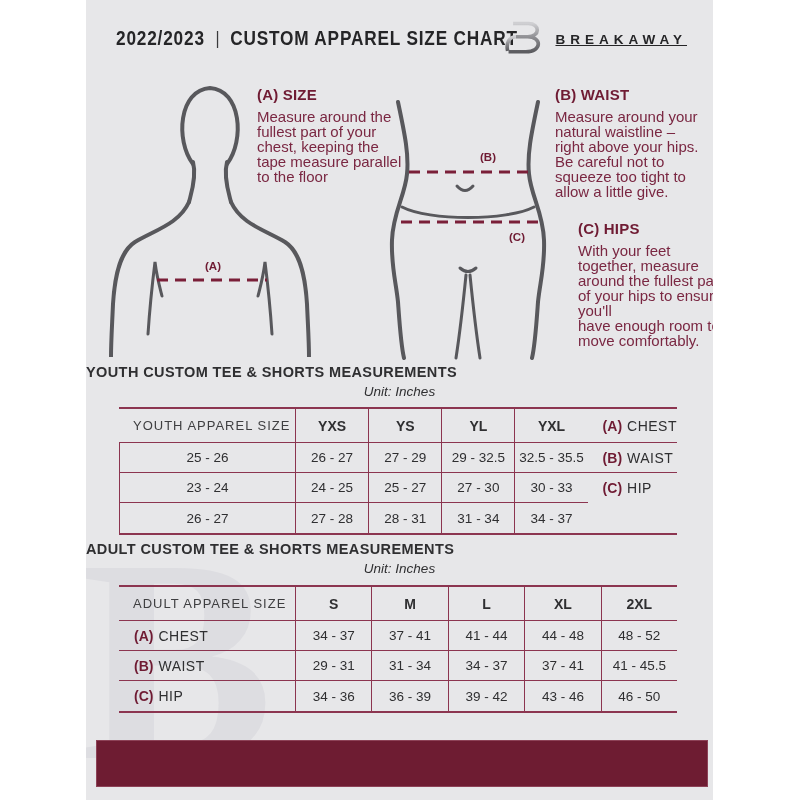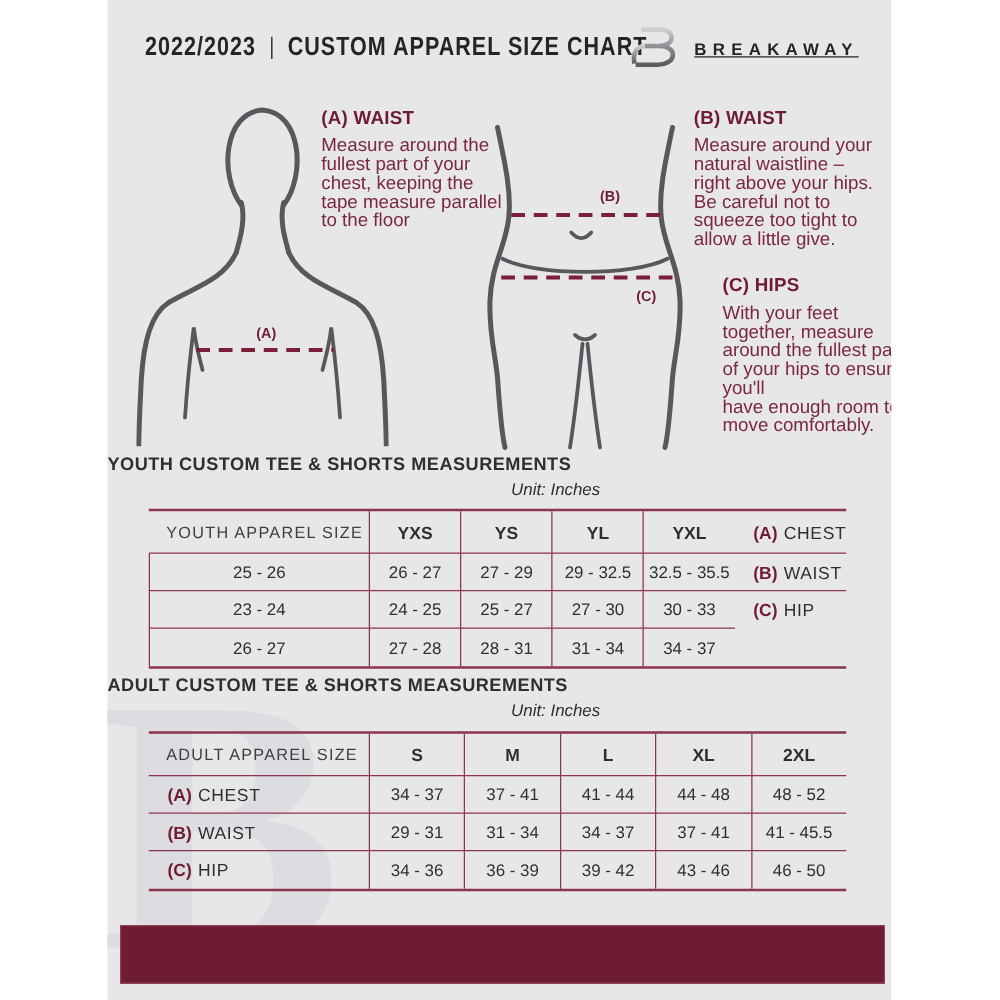--- a/index.html
+++ b/index.html
@@ -45,21 +45,21 @@
     margin-top:6px;font-size:15px;line-height:15px;
     color:var(--maroon-soft);white-space:pre-line;
   }
   
   .sec-title{
     position:absolute;left:0;width:627px;
     font-size:14.5px;font-weight:bold;letter-spacing:.4px;color:var(--dark);
   }
   .sec-unit{
     position:absolute;left:0;width:627px;text-align:center;
-    font-size:13.5px;font-style:italic;color:var(--dark);padding-left:45px;
+    font-size:13.5px;font-style:italic;color:var(--dark);
   }
   
   .size-table{
     position:absolute;left:33px;width:558px;
     display:grid;grid-template-columns:176px repeat(5,1fr);
     grid-auto-rows:30px;grid-template-rows:34px 30px 30px 30px;
     border-top:2px solid var(--tborder);
     border-bottom:2px solid var(--tborder);
   }
   .cell{
@@ -143,21 +143,21 @@
         <path d="M81,175 C84,205 87,232 91,258"></path>
       </g>
     </g>
     <line x1="20" y1="72" x2="145" y2="72" stroke="#7a1f38" stroke-width="3.2" stroke-dasharray="11 7"></line>
     <text x="91" y="61" font-size="11.5" font-weight="bold" fill="#6f1b33" font-family="Liberation Sans, sans-serif">(B)</text>
     <line x1="12" y1="122" x2="152" y2="122" stroke="#7a1f38" stroke-width="3.2" stroke-dasharray="11 7"></line>
     <text x="120" y="141" font-size="11.5" font-weight="bold" fill="#6f1b33" font-family="Liberation Sans, sans-serif">(C)</text>
   </svg>
 
   <div class="guide-block" style="left:171px;top:86px;width:168px;">
-    <div class="guide-h">(A) WAIST</div>
+    <div class="guide-h">(A) SIZE</div>
     <div class="guide-p">Measure around the
 fullest part of your
 chest, keeping the
 tape measure parallel
 to the floor</div>
   </div>
   <div class="guide-block" style="left:469px;top:86px;width:152px;">
     <div class="guide-h">(B) WAIST</div>
     <div class="guide-p">Measure around your
 natural waistline –

